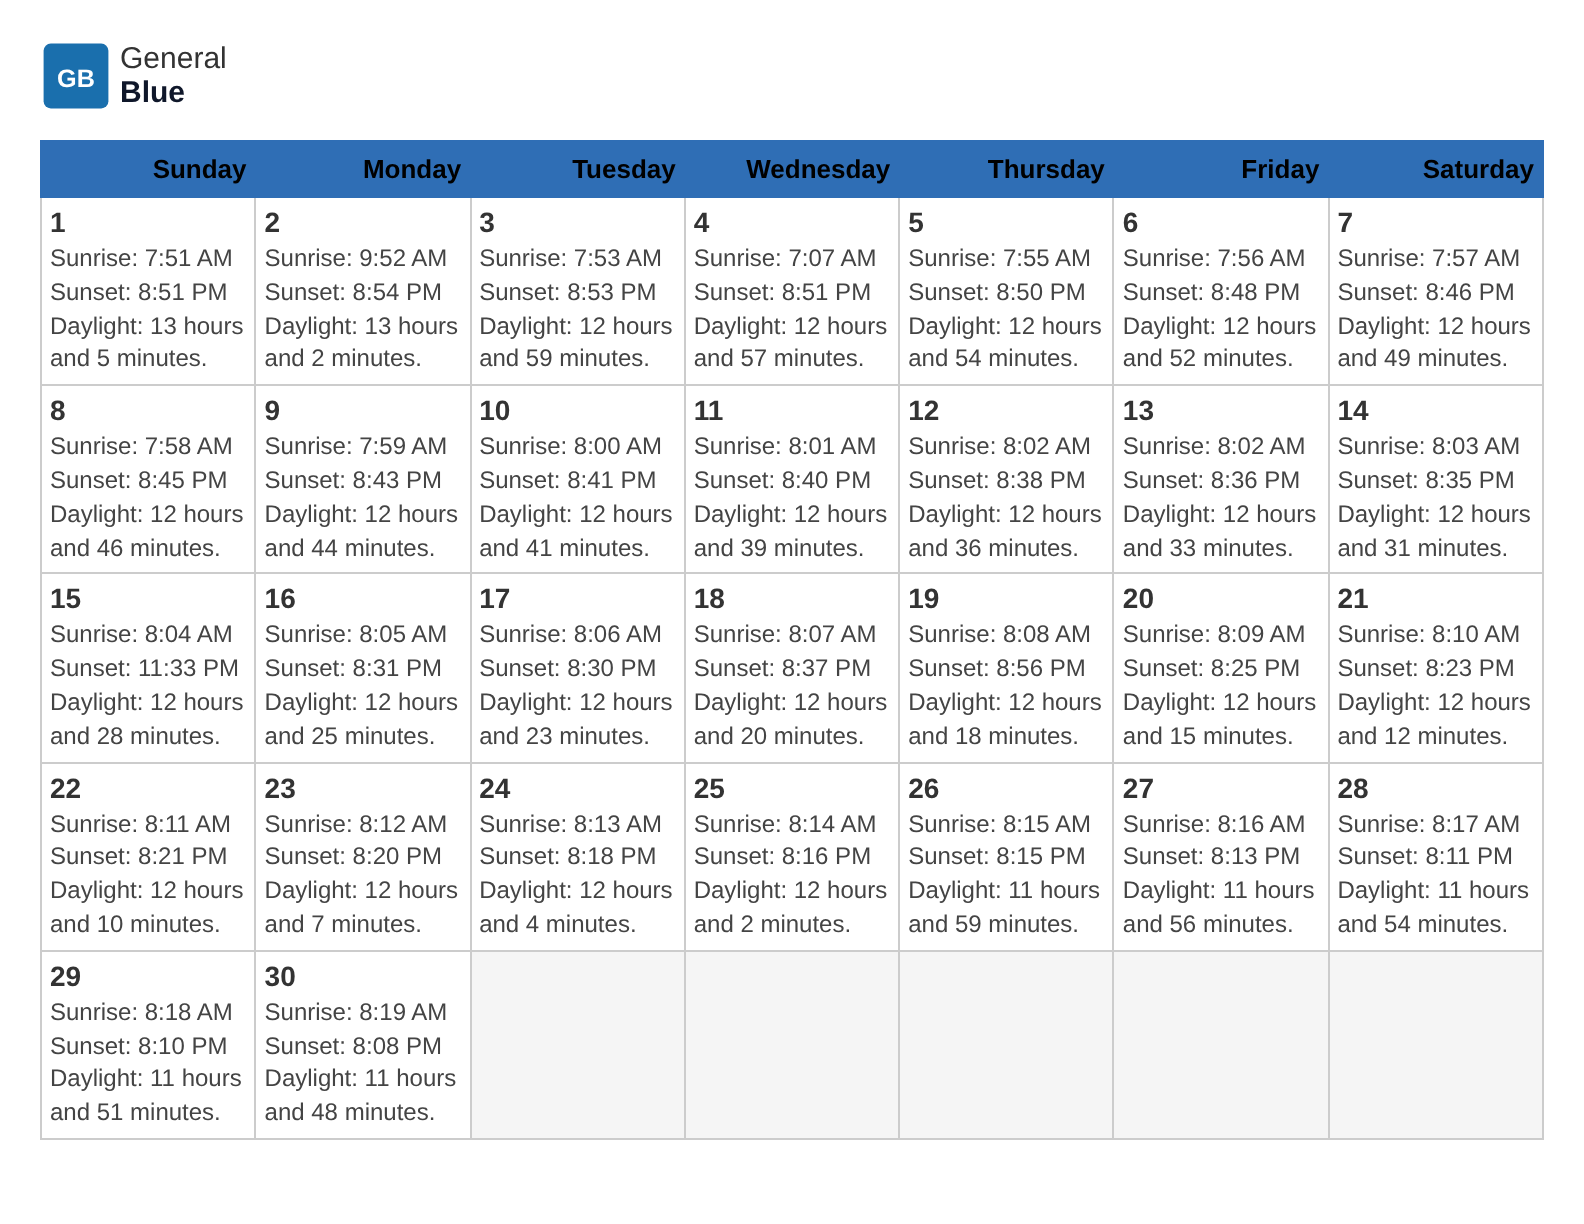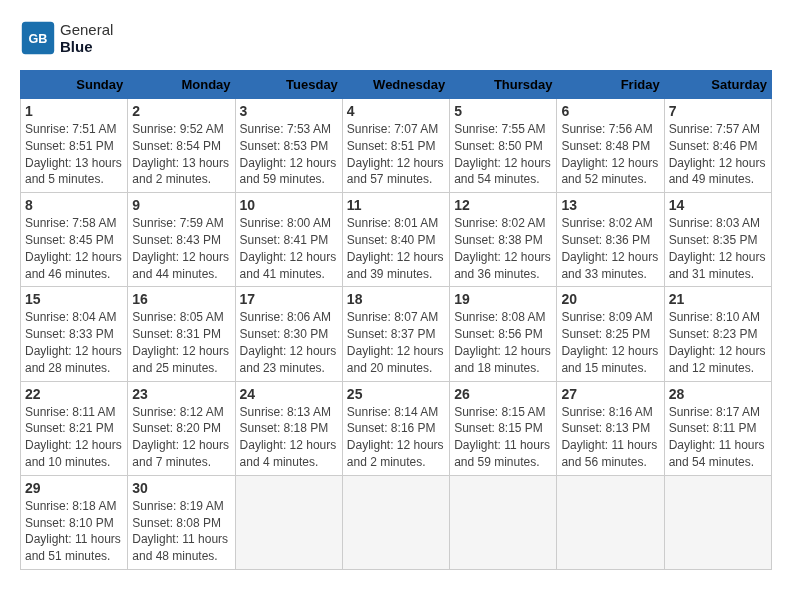--- a/index.html
+++ b/index.html
@@ -225,21 +225,21 @@
           <div>Sunset: 8:35 PM</div>
           <div>Daylight: 12 hours<br>and 31 minutes.</div>
         </div>
       </td>
       </tr>
       <tr>
         <td>
         <span class="day-number">15</span>
         <div class="day-info">
           <div>Sunrise: 8:04 AM</div>
-          <div>Sunset: 8:33 PM</div>
+          <div>Sunset: 11:33 PM</div>
           <div>Daylight: 12 hours<br>and 28 minutes.</div>
         </div>
       </td>
         <td>
         <span class="day-number">16</span>
         <div class="day-info">
           <div>Sunrise: 8:05 AM</div>
           <div>Sunset: 8:31 PM</div>
           <div>Daylight: 12 hours<br>and 25 minutes.</div>
         </div>

